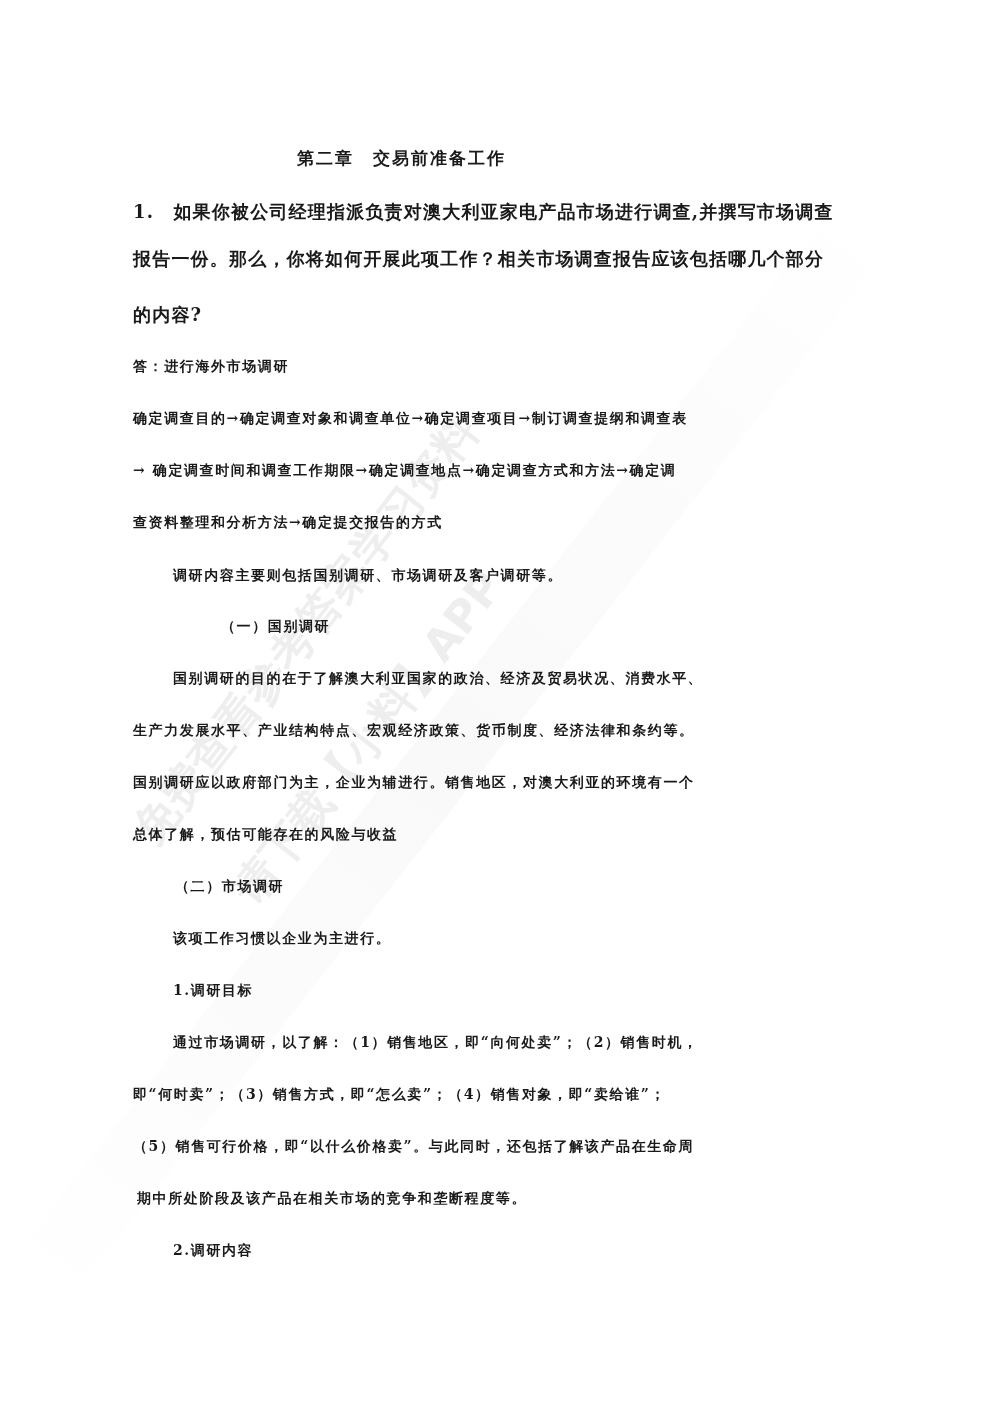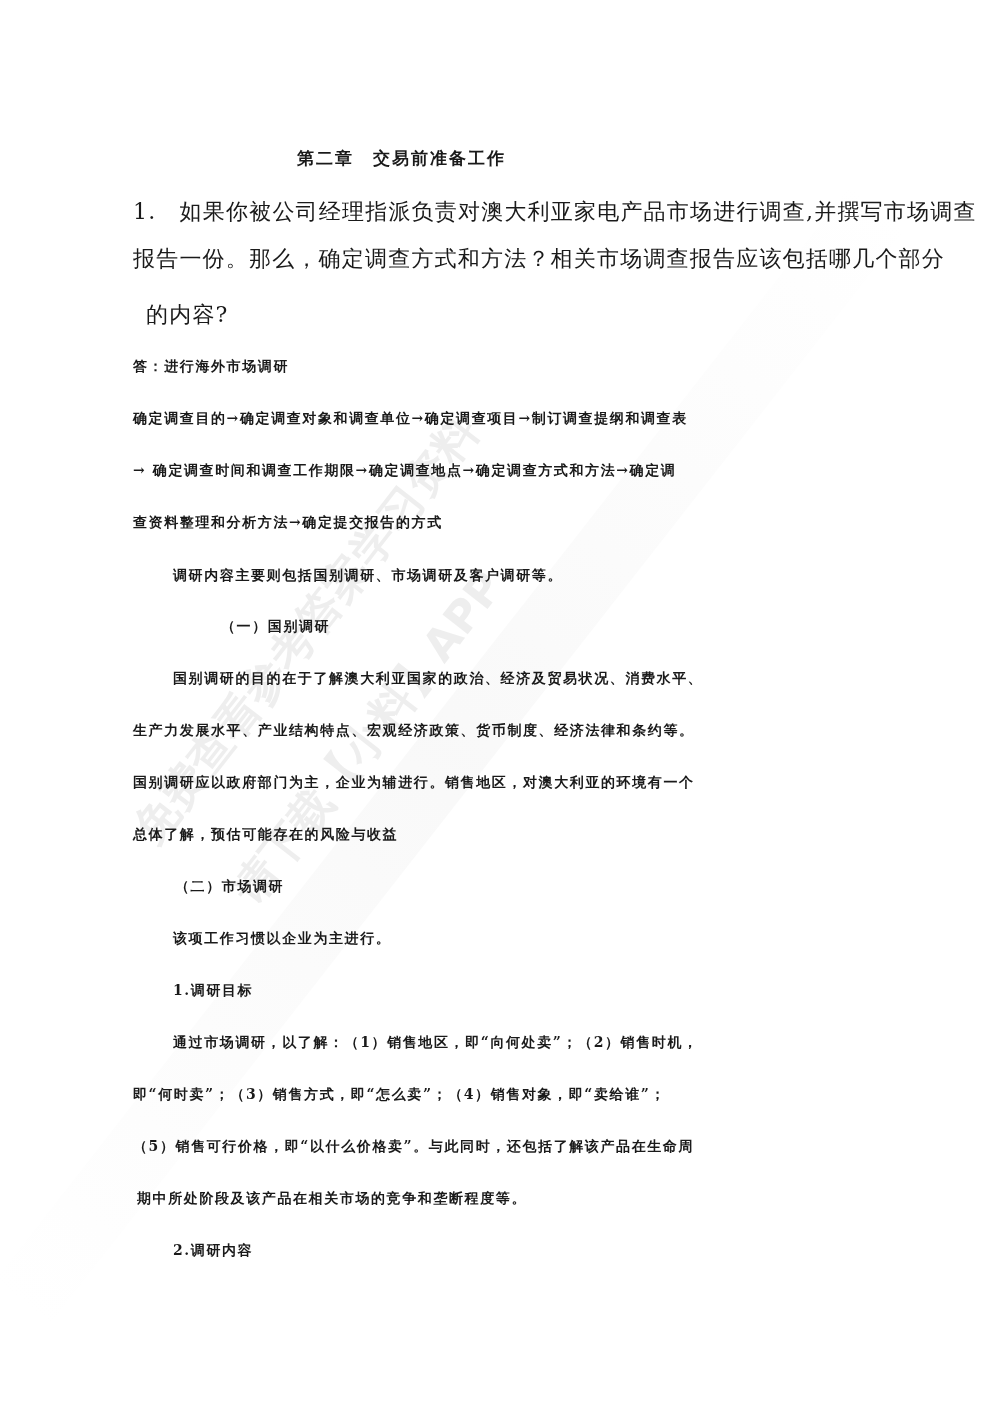--- a/index.html
+++ b/index.html
@@ -3,21 +3,21 @@
   <meta charset="utf-8">
   <style>
     html, body { margin: 0; padding: 0; background: #ffffff; }
     body {
       width: 992px; height: 1403px; position: relative; overflow: hidden;
       font-family: "DejaVu Serif", "Liberation Serif", serif;
       color: #1a1a1a;
     }
     .page { position: absolute; left: 0; top: 0; width: 992px; height: 1403px; }
     .line { position: absolute; white-space: nowrap; font-size: 14px; line-height: 24px; letter-spacing: 1.6px; font-weight: bold; }
-    .bold { font-weight: normal; font-size: 22px; letter-spacing: 1.2px; }
+    .bold { font-weight: bold; font-size: 18px; letter-spacing: 1.2px; }
     .title { left: 0; width: 803px; text-align: center; font-weight: bold; font-size: 17px; letter-spacing: 2px; }
     .watermark {
       position: absolute; left: 120px; top: 820px; transform-origin: left top;
       transform: rotate(-52deg);
       color: rgba(150,150,150,0.16); font-weight: bold; font-size: 44px; white-space: nowrap;
       font-family: "DejaVu Sans", sans-serif; pointer-events: none;
     }
     .wm2 { left: 220px; top: 880px; }
     .band {
       position: absolute; width: 1400px; height: 70px; left: -250px; top: 720px;
@@ -30,22 +30,22 @@
 <body>
 
 <div class="page">
   <div class="band"></div>
   <div class="watermark">免费查看参考答案学习资料</div>
   <div class="watermark wm2">请下载【小料】APP</div>
 
   <div class="line title" style="top:146px;">第二章　交易前准备工作</div>
 
   <div class="line bold" style="left:133px; top:200px;">1.　如果你被公司经理指派负责对澳大利亚家电产品市场进行调查,并撰写市场调查</div>
-  <div class="line bold" style="left:133px; top:247px;">报告一份。那么，确定调查方式和方法？相关市场调查报告应该包括哪几个部分</div>
-  <div class="line bold" style="left:146px; top:303px;">的内容?</div>
+  <div class="line bold" style="left:133px; top:247px;">报告一份。那么，你将如何开展此项工作？相关市场调查报告应该包括哪几个部分</div>
+  <div class="line bold" style="left:133px; top:303px;">的内容?</div>
 
   <div class="line" style="left:133px; top:354px;">答：进行海外市场调研</div>
 
   <div class="line" style="left:133px; top:406px;">确定调查目的→确定调查对象和调查单位→确定调查项目→制订调查提纲和调查表</div>
   <div class="line" style="left:133px; top:458px;">→ 确定调查时间和调查工作期限→确定调查地点→确定调查方式和方法→确定调</div>
   <div class="line" style="left:173px; top:563px;">调研内容主要则包括国别调研、市场调研及客户调研等。</div>
 
   <div class="line" style="left:133px; top:510px;">查资料整理和分析方法→确定提交报告的方式</div>
 
   <div class="line" style="left:175px; top:614px;margin-left:46px;">（一）国别调研</div>

